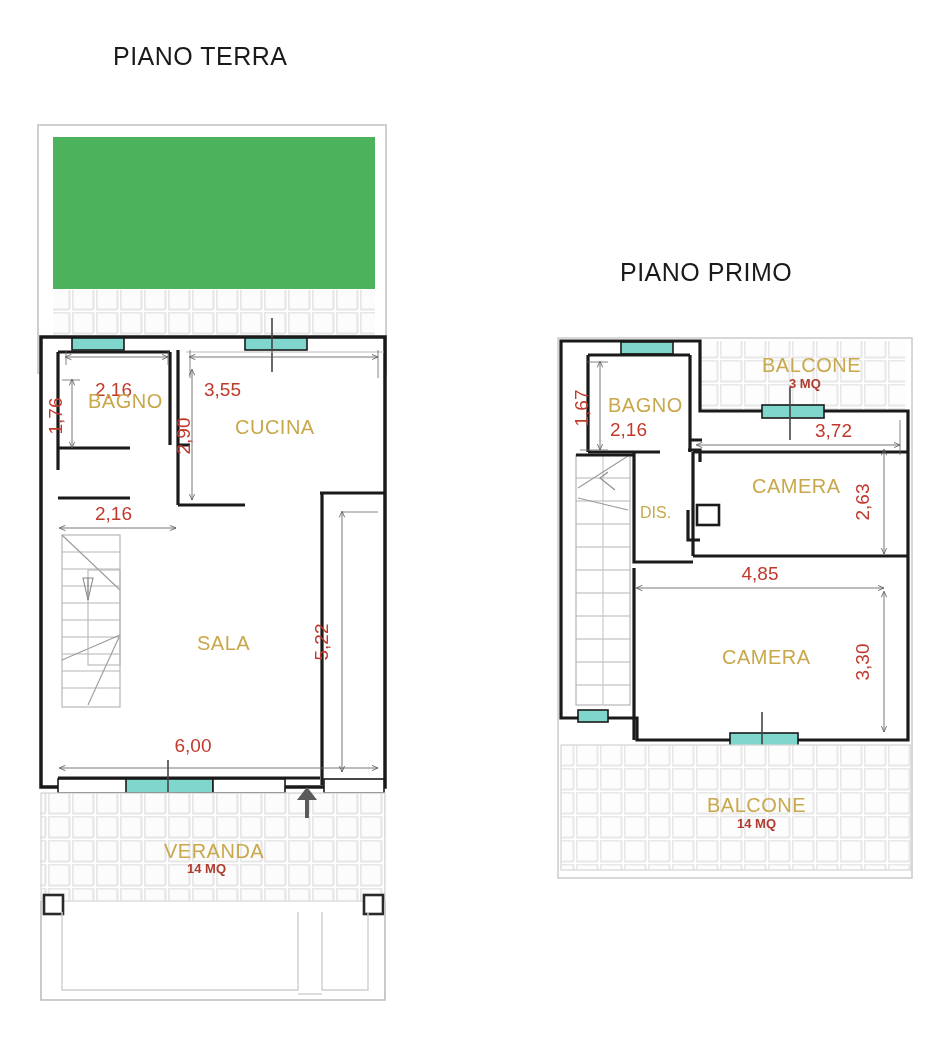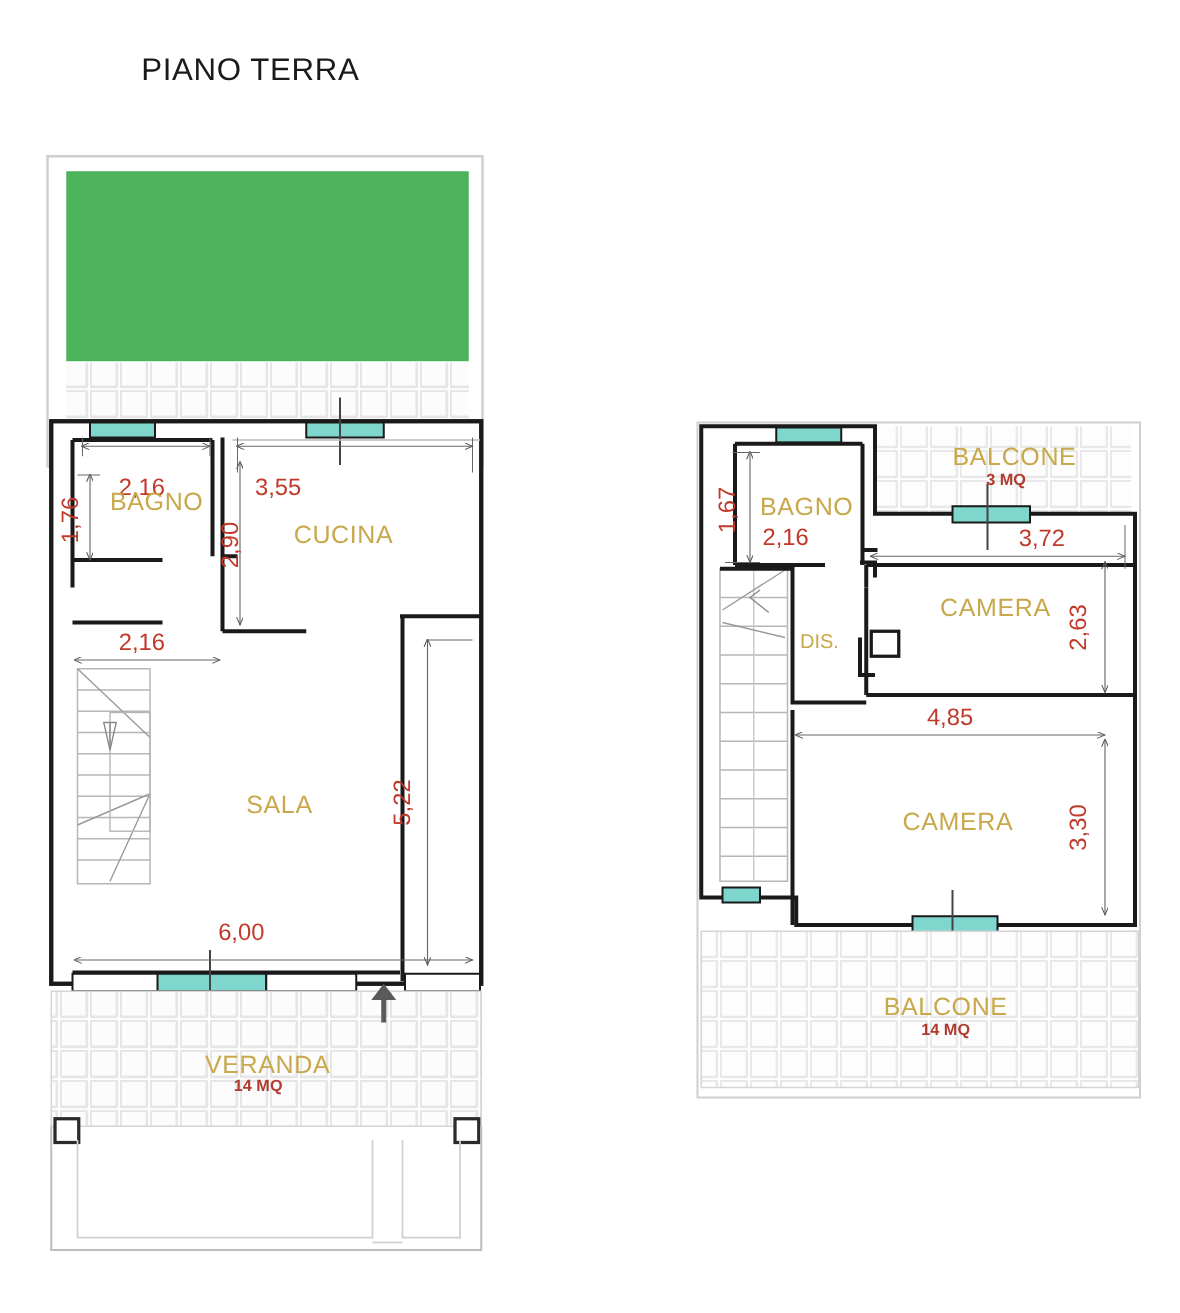--- a/index.html
+++ b/index.html
@@ -60,20 +60,21 @@
     font-size: 16px;
   }
 </style>
 </head>
 <body>
 
 <div id="floorplan-root">
 
   <div class="plan-title" id="title-terra">PIANO TERRA</div>
 
+  <div class="plan-title" id="title-primo">PIANO PRIMO</div>
 
   <svg class="plan-svg" viewBox="0 0 944 1050">
     <defs>
       <pattern id="tilepat" width="24" height="24" patternUnits="userSpaceOnUse">
         <rect width="24" height="24" fill="#ffffff"></rect>
         <rect x="0.5" y="0.5" width="21" height="21" fill="#fcfcfc" stroke="#e6e6e6" stroke-width="2.2" rx="1"></rect>
       </pattern>
       <pattern id="tilepat2" width="24" height="24" patternUnits="userSpaceOnUse">
         <rect width="24" height="24" fill="#ffffff"></rect>
         <rect x="0.5" y="0.5" width="21" height="21" fill="#fdfdfd" stroke="#e8e8e8" stroke-width="2" rx="1"></rect>

